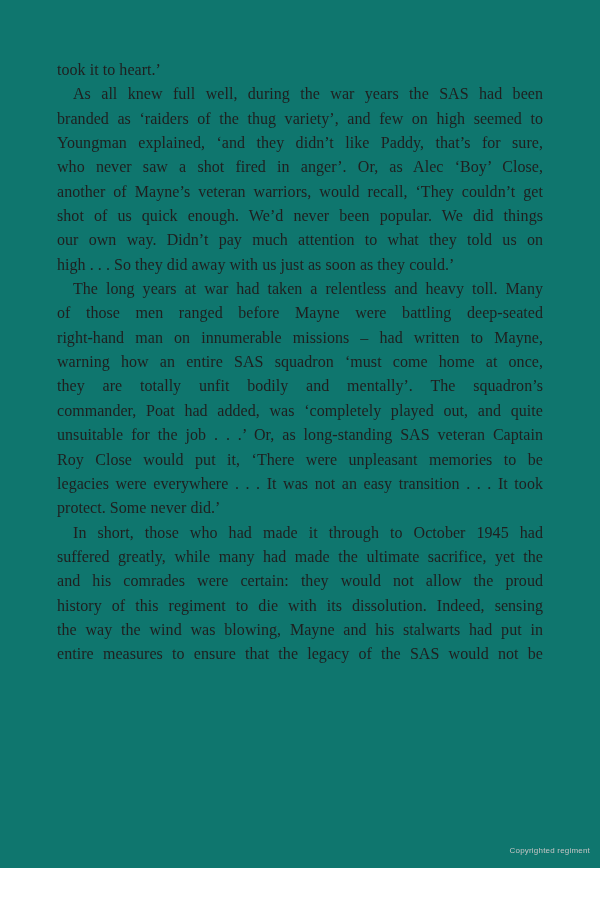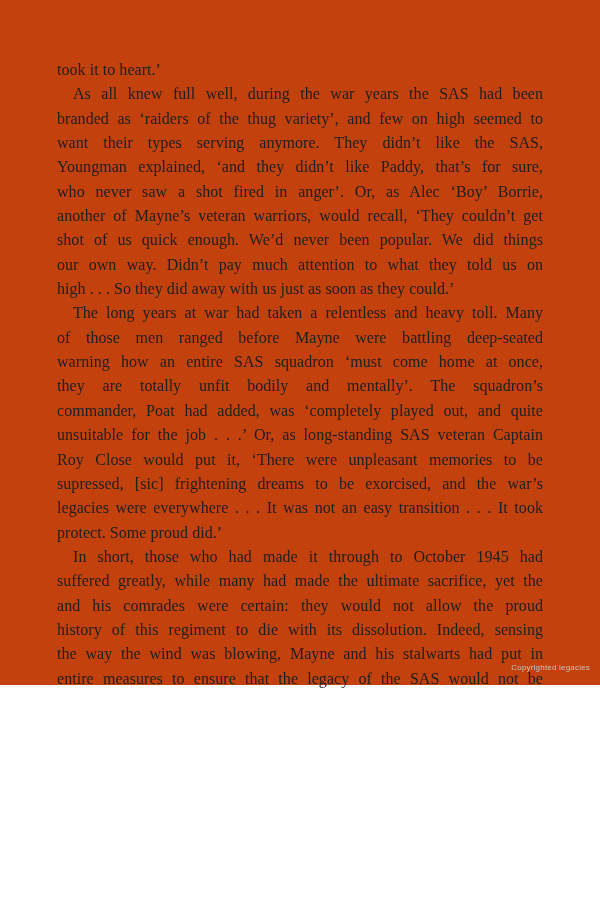--- a/index.html
+++ b/index.html
@@ -8,22 +8,22 @@
   }
   body {
     width: 600px;
     height: 922px;
     background: #ffffff;
     overflow: hidden;
   }
   .book-page {
     position: relative;
     width: 600px;
-    height: 685px;
-    background: #c2410c;
+    height: 868px;
+    background: #0f766e;
     font-family: "Liberation Serif", "DejaVu Serif", serif;
     color: #1f1f1f;
   }
   .page-text {
     position: absolute;
     top: 58px;
     left: 57px;
     width: 486px;
     font-size: 16px;
     line-height: 24.35px;
@@ -58,43 +58,42 @@
 <body>
 
 <div class="book-page">
   <div class="page-text" id="page-text">
       <div class="paragraph">
         <div class="text-line natural-end">took it to heart.’</div>
       </div>
       <div class="paragraph">
         <div class="text-line indented">As all knew full well, during the war years the SAS had been</div>
         <div class="text-line">branded as ‘raiders of the thug variety’, and few on high seemed to</div>
-        <div class="text-line">want their types serving anymore. They didn’t like the SAS,</div>
         <div class="text-line">Youngman explained, ‘and they didn’t like Paddy, that’s for sure,</div>
-        <div class="text-line">who never saw a shot fired in anger’. Or, as Alec ‘Boy’ Borrie,</div>
+        <div class="text-line">who never saw a shot fired in anger’. Or, as Alec ‘Boy’ Close,</div>
         <div class="text-line">another of Mayne’s veteran warriors, would recall, ‘They couldn’t get</div>
         <div class="text-line">shot of us quick enough. We’d never been popular. We did things</div>
         <div class="text-line">our own way. Didn’t pay much attention to what they told us on</div>
         <div class="text-line natural-end">high . . . So they did away with us just as soon as they could.’</div>
       </div>
       <div class="paragraph">
         <div class="text-line indented">The long years at war had taken a relentless and heavy toll. Many</div>
         <div class="text-line">of those men ranged before Mayne were battling deep-seated</div>
+        <div class="text-line">right-hand man on innumerable missions – had written to Mayne,</div>
         <div class="text-line">warning how an entire SAS squadron ‘must come home at once,</div>
         <div class="text-line">they are totally unfit bodily and mentally’. The squadron’s</div>
         <div class="text-line">commander, Poat had added, was ‘completely played out, and quite</div>
         <div class="text-line">unsuitable for the job . . .’ Or, as long-standing SAS veteran Captain</div>
         <div class="text-line">Roy Close would put it, ‘There were unpleasant memories to be</div>
-        <div class="text-line">supressed, [sic] frightening dreams to be exorcised, and the war’s</div>
         <div class="text-line">legacies were everywhere . . . It was not an easy transition . . . It took</div>
-        <div class="text-line natural-end">protect. Some proud did.’</div>
+        <div class="text-line natural-end">protect. Some never did.’</div>
       </div>
       <div class="paragraph">
         <div class="text-line indented">In short, those who had made it through to October 1945 had</div>
         <div class="text-line">suffered greatly, while many had made the ultimate sacrifice, yet the</div>
         <div class="text-line">and his comrades were certain: they would not allow the proud</div>
         <div class="text-line">history of this regiment to die with its dissolution. Indeed, sensing</div>
         <div class="text-line">the way the wind was blowing, Mayne and his stalwarts had put in</div>
         <div class="text-line">entire measures to ensure that the legacy of the SAS would not be</div>
       </div>
     </div>
-  <div class="copyright-notice">Copyrighted legacies</div>
+  <div class="copyright-notice">Copyrighted regiment</div>
 </div>
 
 </body></html>

